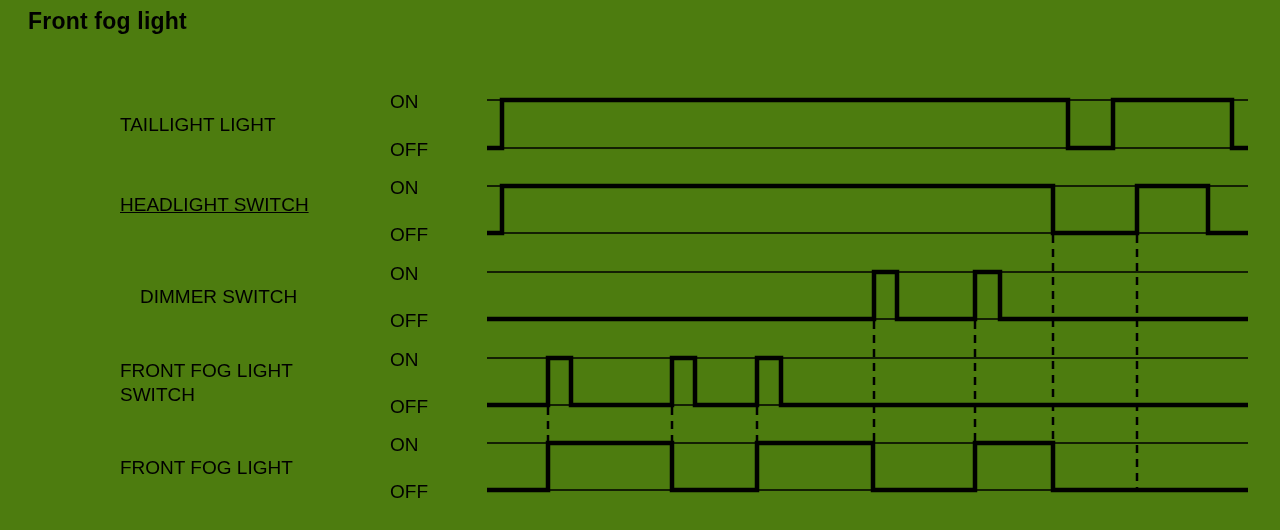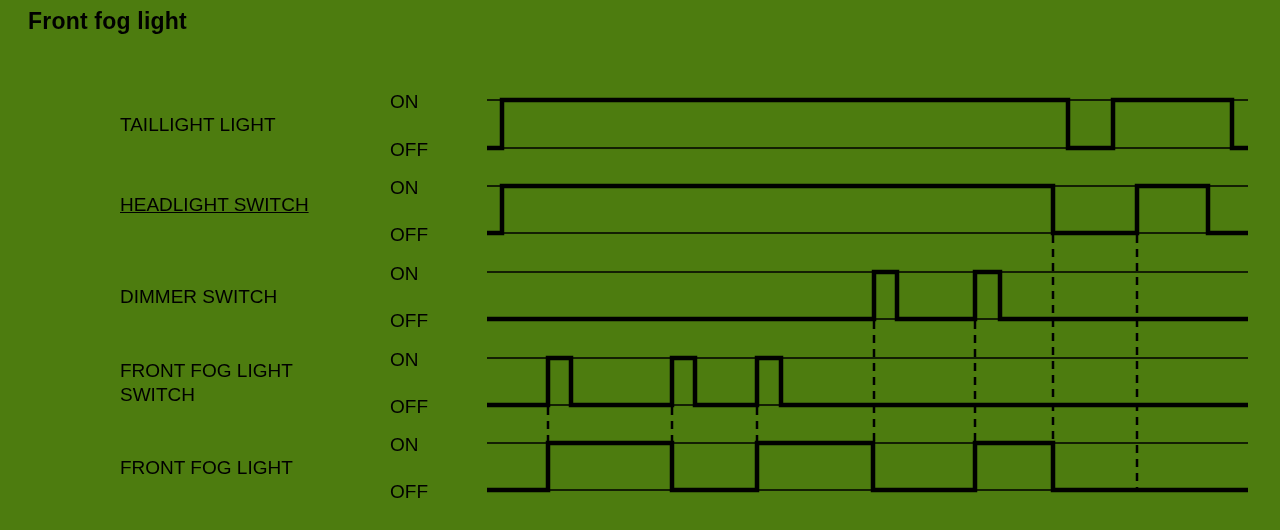--- a/index.html
+++ b/index.html
@@ -91,21 +91,21 @@
       <line x1="487" y1="490" x2="1248" y2="490" stroke="#000000" stroke-width="1.5"></line>
       <path d="M487,490 L548,490 L548,443 L672,443 L672,490 L757,490 L757,443 L873,443 L873,490 L975,490 L975,443 L1053,443 L1053,490 L1248,490" fill="none" stroke="#000000" stroke-width="4.5" stroke-linejoin="miter"></path>
     </svg>
   <div id="labels">
       <div class="row-label" style="top: 125px;">TAILLIGHT LIGHT</div>
       <div class="level-label" style="top: 101px;">ON</div>
       <div class="level-label" style="top: 149px;">OFF</div>
       <div class="row-label" style="top: 205px; text-decoration: underline;">HEADLIGHT SWITCH</div>
       <div class="level-label" style="top: 187px;">ON</div>
       <div class="level-label" style="top: 234px;">OFF</div>
-      <div class="row-label" style="top: 296.5px;">DIMMER SWITCH</div>
+      <div class="row-label" style="top: 296.5px; margin-left: 20px;">DIMMER SWITCH</div>
       <div class="level-label" style="top: 273px;">ON</div>
       <div class="level-label" style="top: 320px;">OFF</div>
       <div class="row-label" style="top: 382.5px;">FRONT FOG LIGHT
 SWITCH</div>
       <div class="level-label" style="top: 359px;">ON</div>
       <div class="level-label" style="top: 406px;">OFF</div>
       <div class="row-label" style="top: 467.5px;">FRONT FOG LIGHT</div>
       <div class="level-label" style="top: 444px;">ON</div>
       <div class="level-label" style="top: 491px;">OFF</div>
     </div>

